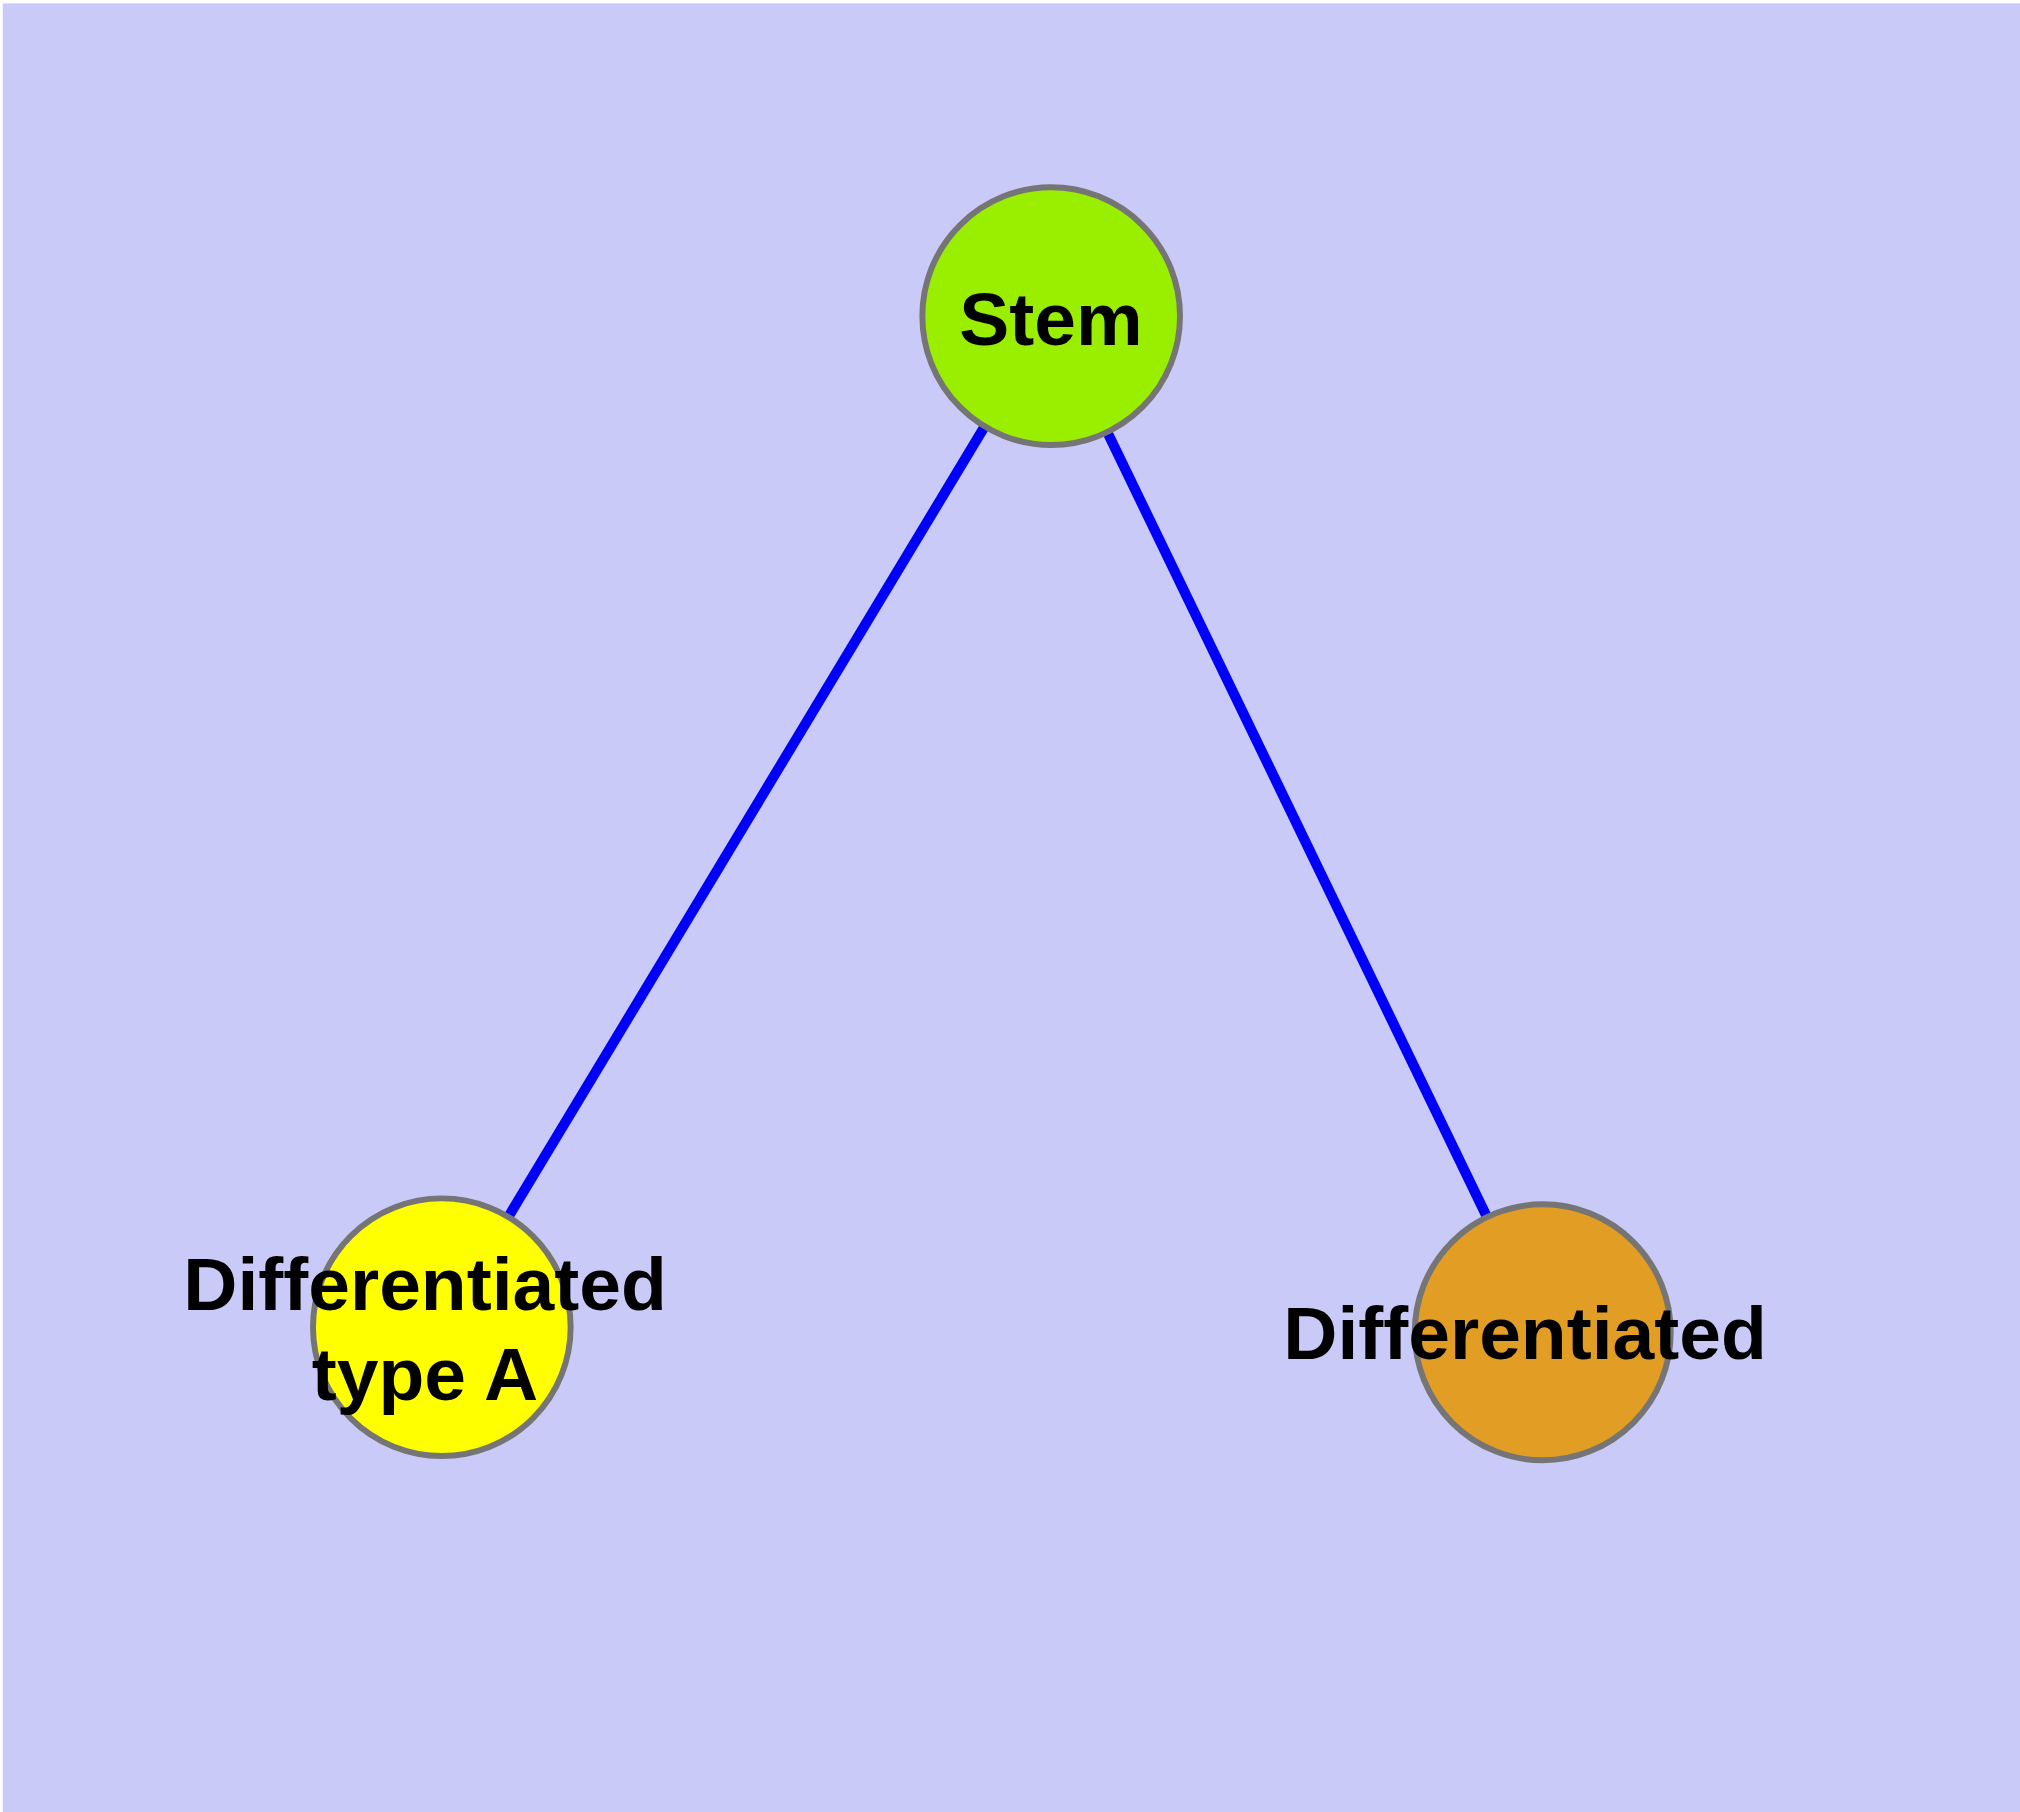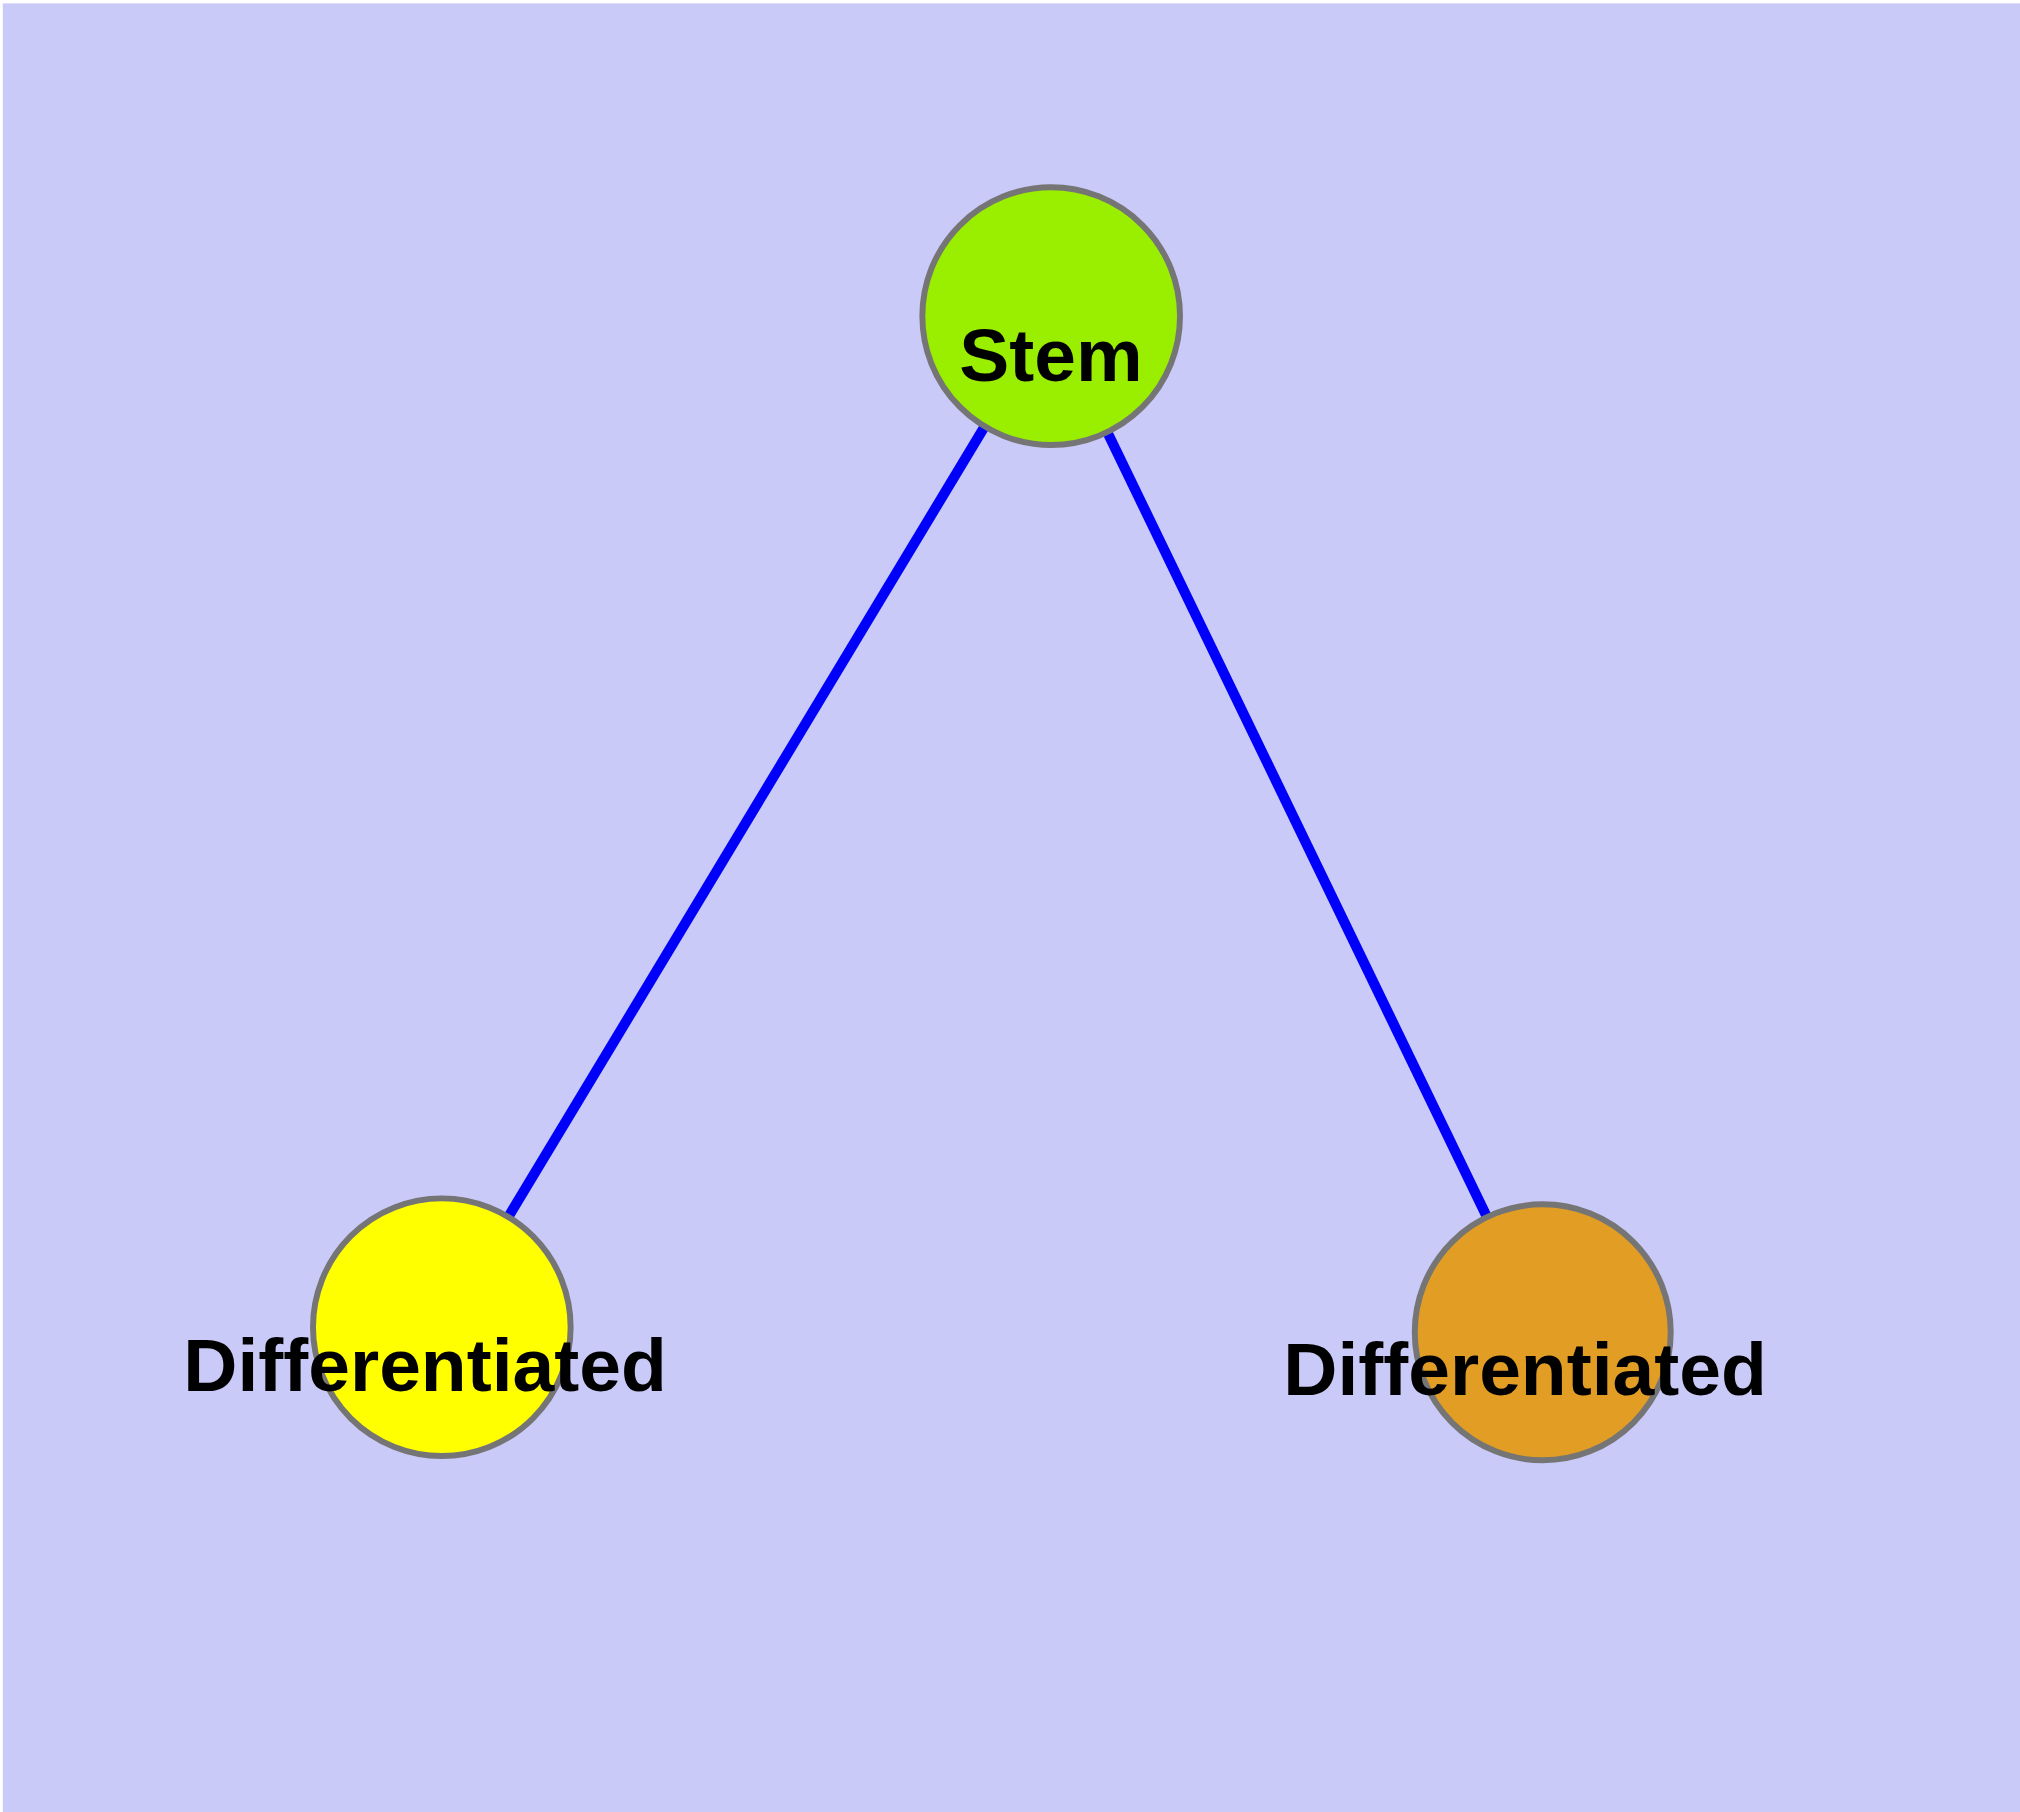--- a/index.html
+++ b/index.html
@@ -35,21 +35,20 @@
     display: flex;
     flex-direction: column;
     align-items: center;
     justify-content: center;
     font-size: 75px;
     font-weight: bold;
     line-height: 90px;
     color: #000000;
     white-space: nowrap;
     text-align: center;
-    margin-top: 36px;
   }
   .label-stem   { left: 1051px; top: 319px;  }
   .label-type-a { left: 425px;  top: 1329px; }
   .label-type-b { left: 1525px; top: 1333px; }
   .label-line { display: block; }
 </style>
 </head>
 <body>
 
 <div class="stage">
@@ -68,20 +67,21 @@
 
     <circle cx="1820" cy="1572" r="151" class="graph-node" fill="#E29D24" stroke="#757575"></circle>
   </svg>
 
   <div class="node-label label-stem">
     <span class="label-line">Stem</span>
   </div>
 
   <div class="node-label label-type-a">
     <span class="label-line">Differentiated</span>
+    <span class="label-line">type A</span>
   </div>
 
   <div class="node-label label-type-b">
     <span class="label-line">Differentiated</span>
   </div>
 
 </div>
 
 
 </body></html>

